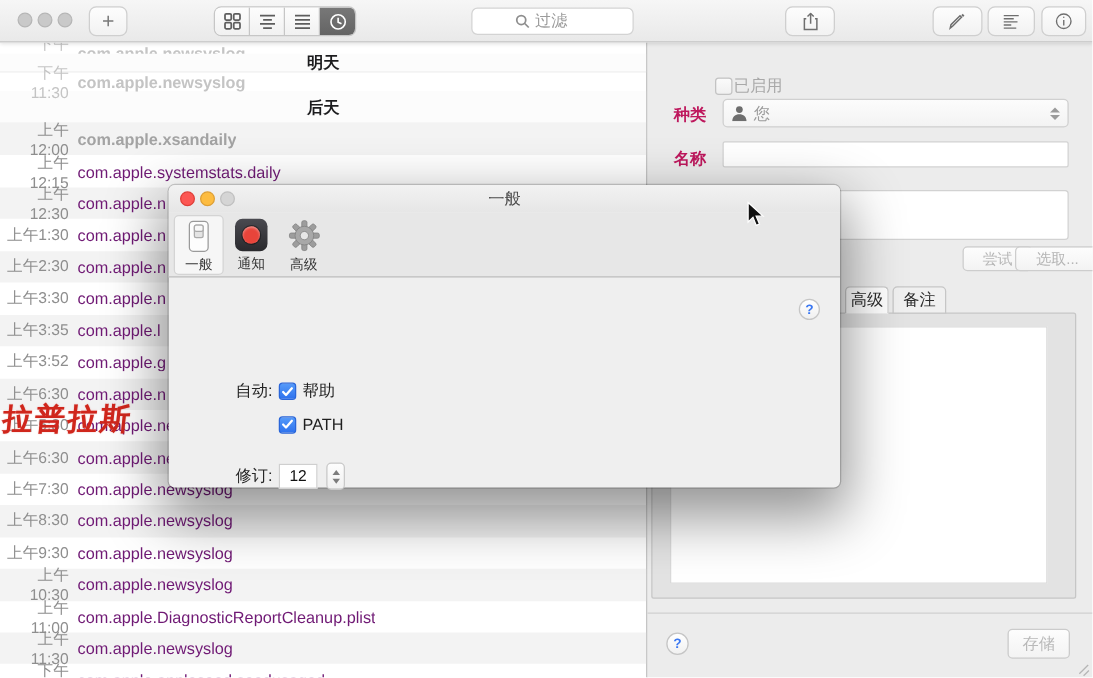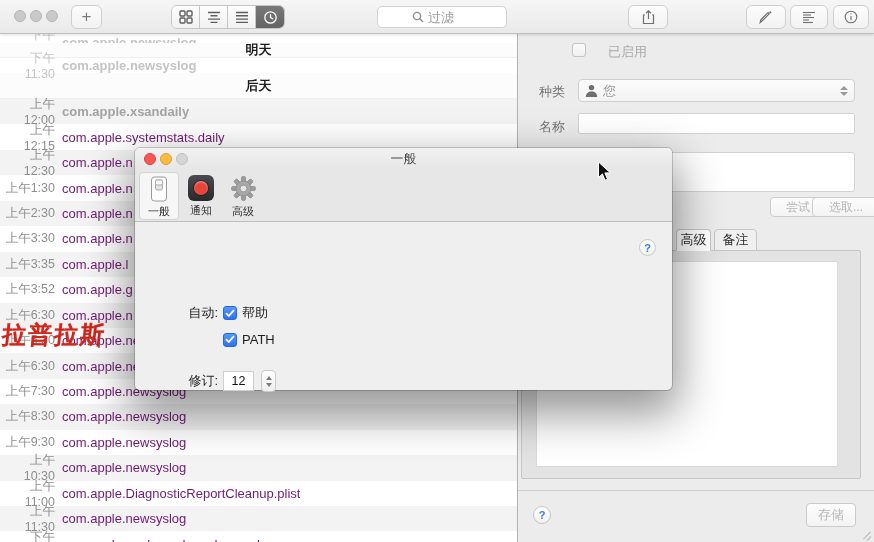--- a/index.html
+++ b/index.html
@@ -24,21 +24,21 @@
   .seg-wrap { position:absolute; left:171px; top:5px; height:24px; display:flex;
     border:1px solid #c6c6c6; border-radius:6px; overflow:hidden; background:#fbfbfb; }
   .seg { width:28px; height:22px; display:flex; align-items:center; justify-content:center;
     color:#5d5d5d; border-right:1px solid #c6c6c6; background:linear-gradient(#fdfdfd,#f1f1f1); }
   .seg:last-child { border-right:none; }
   .seg.sel { background:linear-gradient(#787878,#646464); color:#fff; }
   .search { position:absolute; left:377px; top:6px; width:130px; height:22px;
     background:#fff; border:1px solid #d3d3d3; border-radius:5px;
     display:flex; align-items:center; justify-content:center; gap:4px; }
   .search input { border:none; outline:none; width:44px; font-size:13px; color:#1d4ed8;
-    background:transparent; font-family:Liberation Sans, sans-serif; }
+    background:transparent; font-family:Liberation Serif, serif; }
   .search input::placeholder { color:#9b9b9b; }
 
   
   .list { position:absolute; left:0; top:34px; width:518px; height:508px;
     background:#fff; border-right:1px solid #b2b2b2; overflow:hidden; z-index:1; }
   .cutrow { height:9px; overflow:hidden; }
   .cutrow .in { margin-top:-7px; }
   .lrow { display:flex; align-items:center; font-size:13px; }
   .lrow .time { width:62px; text-align:right; color:#8e8e8e; padding-right:7px; flex:none; font-size:12.5px; }
   .lrow .name { color:#161616; font-weight:600; white-space:nowrap; }
@@ -58,21 +58,21 @@
   .wm { position:absolute; left:2px; top:319px; z-index:2; pointer-events:none; }
   .wm-cn { font-size:24px; font-weight:800; color:#d0261c; letter-spacing:2px;
     transform:skewX(-6deg); text-shadow:0 0 1px rgba(208,38,28,.5); font-family:"DejaVu Serif",serif; }
   .wm-url { font-size:21px; color:#2e2e2e; margin-top:-2px; letter-spacing:.5px; }
 
   
   .panel { position:absolute; left:518px; top:34px; width:356px; height:508px;
     background:#ececec; z-index:1; }
   .chk { width:14px; height:14px; border:1px solid #c3c3c3; border-radius:3px;
     background:linear-gradient(#fbfbfb,#f0f0f0); }
-  .plabel { position:absolute; font-size:13px; color:#737373; }
+  .plabel { position:absolute; font-size:13px; color:#be185d;font-weight:bold; }
   .field { position:absolute; background:#fff; border:1px solid #d2d2d2; border-radius:2px; }
   .popup { position:absolute; left:60px; top:45px; width:277px; height:23px;
     background:linear-gradient(#fcfcfc,#f3f3f3); border:1px solid #d0d0d0; border-radius:4px;
     display:flex; align-items:center; padding:0 6px; gap:5px; }
   .popup .val { font-size:13px; color:#9b9b9b; flex:1; }
   .chev { display:flex; flex-direction:column; gap:2px; align-items:center; }
   .chev i { width:0; height:0; border-left:4px solid transparent; border-right:4px solid transparent; }
   .chev .up { border-bottom:4px solid #9a9a9a; }
   .chev .dn { border-top:4px solid #9a9a9a; }
   .smallbtn { position:absolute; height:20px; background:linear-gradient(#fdfdfd,#f3f3f3);
@@ -327,21 +327,21 @@
       <span class="name">com.apple.appleseed.seedusaged</span>
     </div>
   </div>
   </div>
 
   <div class="wm">
     <div class="wm-cn">拉普拉斯</div>
   </div>
 
   <div class="panel">
-    <div style="position:absolute;left:54px;top:9px;display:flex;gap:22px">
+    <div style="position:absolute;left:54px;top:26px;display:flex;align-items:center;gap:1px">
       <div class="chk"></div>
       <span style="font-size:13px;color:#a9a9a9">已启用</span>
     </div>
 
     <div class="plabel" style="left:21px;top:49px">种类</div>
     <div class="popup">
       <svg width="13" height="13" viewBox="0 0 13 13" fill="#6e6e6e">
         <circle cx="6.5" cy="3.6" r="2.7"></circle>
           <path d="M0.8 13 C0.8 9.4 3.3 7.4 6.5 7.4 C9.7 7.4 12.2 9.4 12.2 13 Z"></path>
       </svg>

